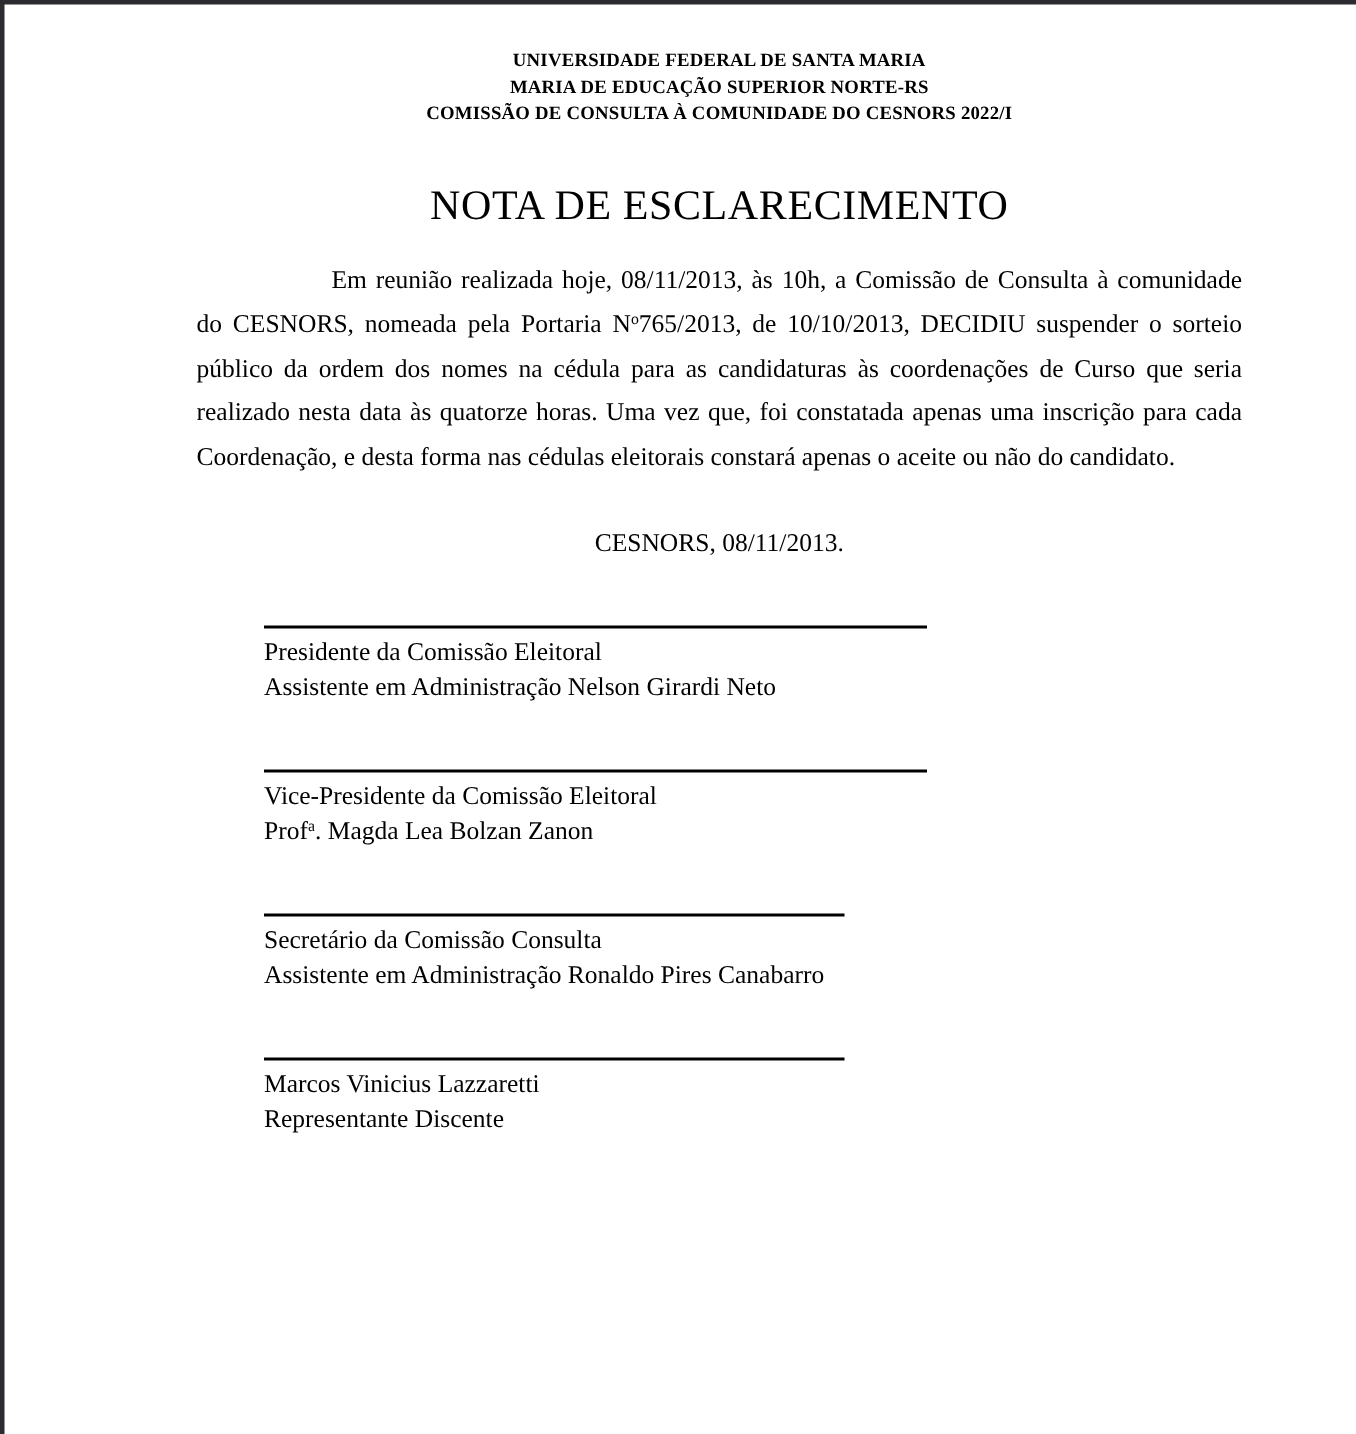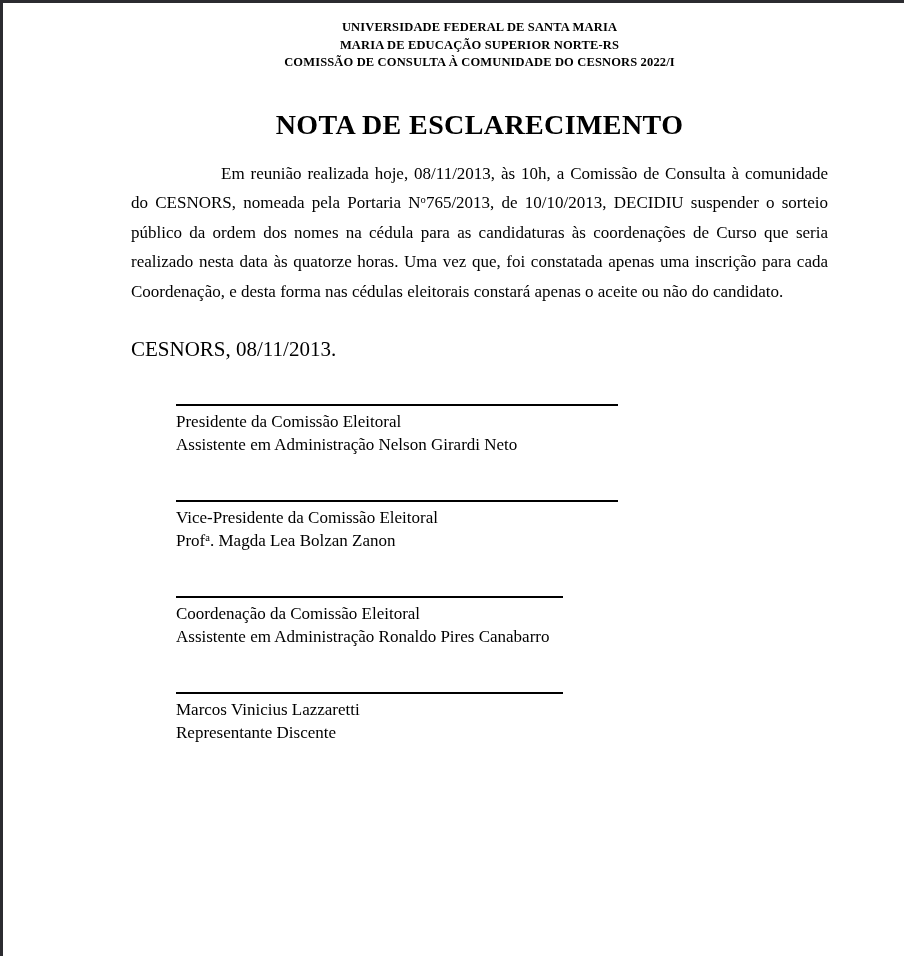--- a/index.html
+++ b/index.html
@@ -23,35 +23,35 @@
   }
   .content {
     position: absolute;
     left: 128px;
     top: 0;
     width: 697px;
   }
 
   
   .doc-header {
-    padding-top: 16px;
+    padding-top: 29px;
     text-align: center;
   }
   .doc-header .hline {
     font-weight: bold;
     font-size: 12.5px;
     line-height: 17.5px;
     letter-spacing: 0.15px;
     white-space: nowrap;
   }
 
   
   .doc-title {
     text-align: center;
-    font-weight: bold;
+    font-weight: normal;
     font-size: 28px;
     line-height: 34px;
     letter-spacing: 0.4px;
     margin-top: 36px;
   }
 
   
   .body-block {
   }
   .body-par {
@@ -64,23 +64,23 @@
   }
   .body-par sup {
     font-size: 0.62em;
     vertical-align: 0.46em;
     line-height: 0;
   }
 
   
   .date-line {
     margin-top: 30px;
-    font-size: 21px;
+    font-size: 17px;
     line-height: 26px;
-    text-align: left;
+    text-align: center;
     padding-right: 0px;
   }
 
   
   .signatures {
     margin-top: 42px;
     margin-left: 45px;
   }
   .sig-block {
     margin-bottom: 44px;
@@ -132,21 +132,21 @@
       </div>
 
       <div class="sig-block">
         <div class="sig-rule wide"></div>
         <div class="sig-line">Vice-Presidente da Comissão Eleitoral</div>
         <div class="sig-line"><span>Prof</span><sup>a</sup><span>. Magda Lea Bolzan Zanon</span></div>
       </div>
 
       <div class="sig-block">
         <div class="sig-rule short"></div>
-        <div class="sig-line">Coordenação da Comissão Eleitoral</div>
+        <div class="sig-line">Secretário da Comissão Consulta</div>
         <div class="sig-line"><span>Assistente em Administração Ronaldo Pires Canabarro</span><sup></sup><span></span></div>
       </div>
 
       <div class="sig-block">
         <div class="sig-rule short"></div>
         <div class="sig-line"><span>Marcos Vinicius Lazzaretti</span><sup></sup><span></span></div>
         <div class="sig-line">Representante Discente</div>
       </div>
 
     </div>

